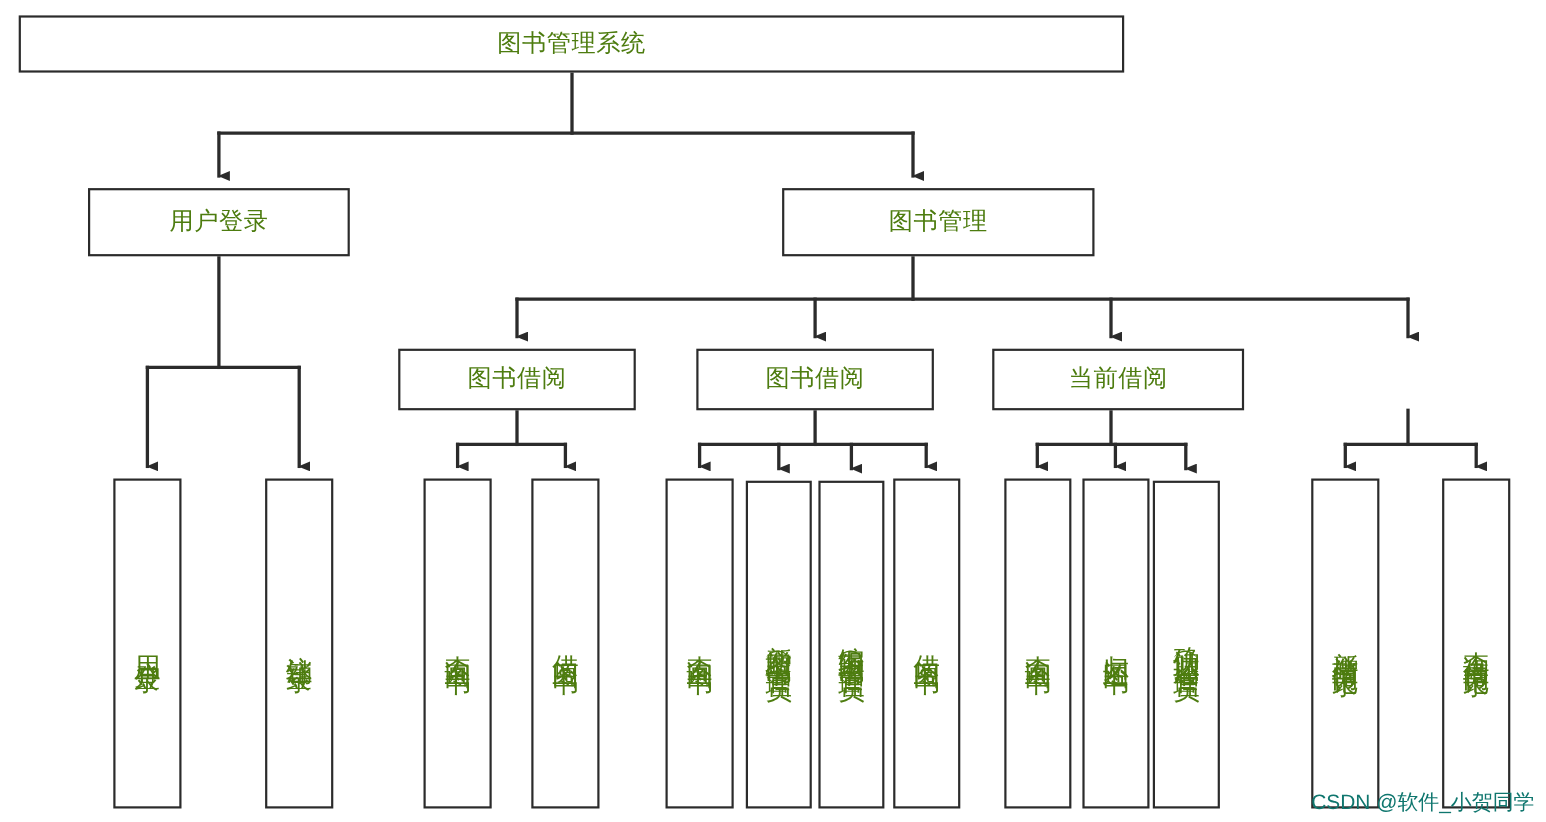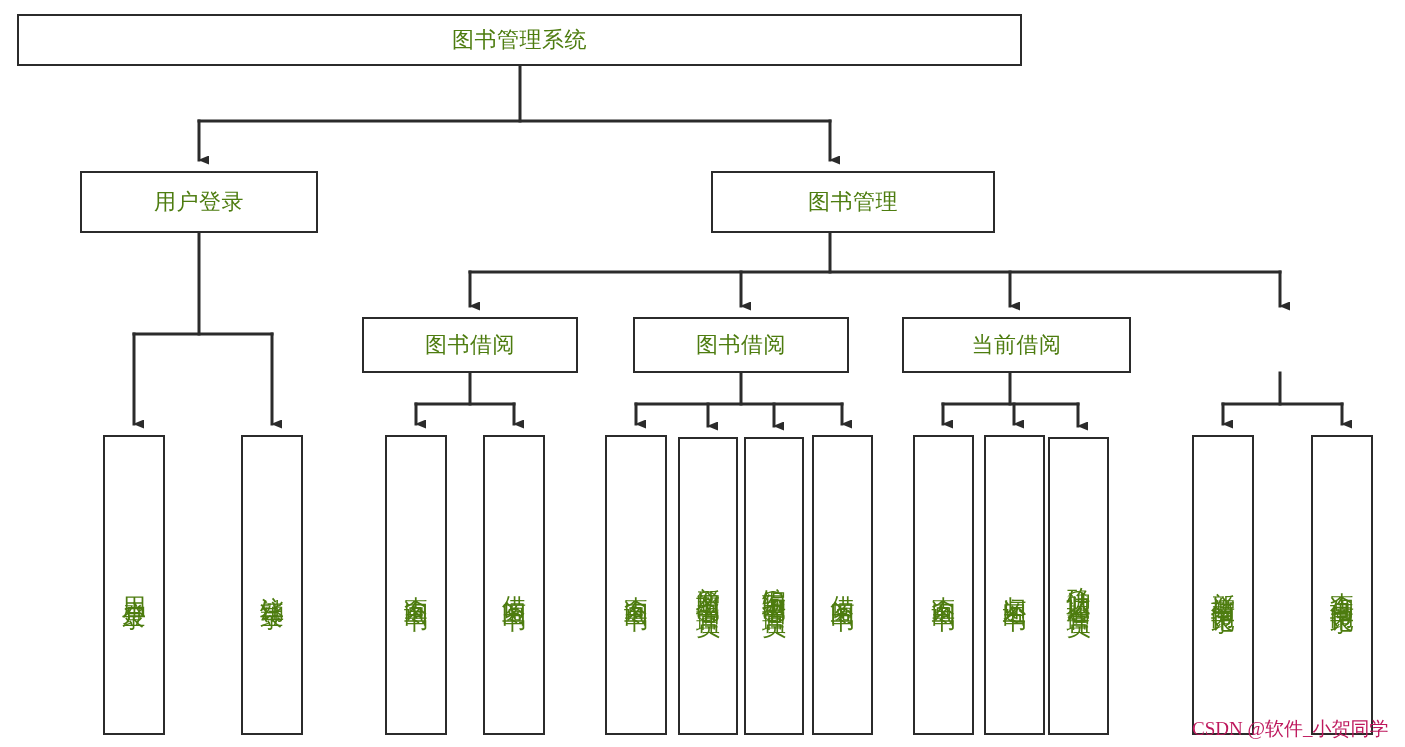--- a/index.html
+++ b/index.html
@@ -52,23 +52,23 @@
     writing-mode: vertical-rl;
     text-orientation: upright;
     font-size: 24px;
     letter-spacing: 4px;
     line-height: 1;
     white-space: nowrap;
   }
   .watermark {
     position: absolute;
     font-size: 19px;
-    color: #be185d;
+    color: #0f766e;
     white-space: nowrap;
-    font-family: Liberation Serif, serif;
+    font-family: Liberation Sans, sans-serif;
   }
 </style>
 </head>
 <body>
 
 <div id="canvas">
 
   <svg id="diagram-svg" viewBox="0 0 1405 747" xmlns="http://www.w3.org/2000/svg">
     <defs>
       <marker id="arrowhead" markerWidth="9" markerHeight="11" refX="4.5" refY="10" orient="auto" markerUnits="userSpaceOnUse">

